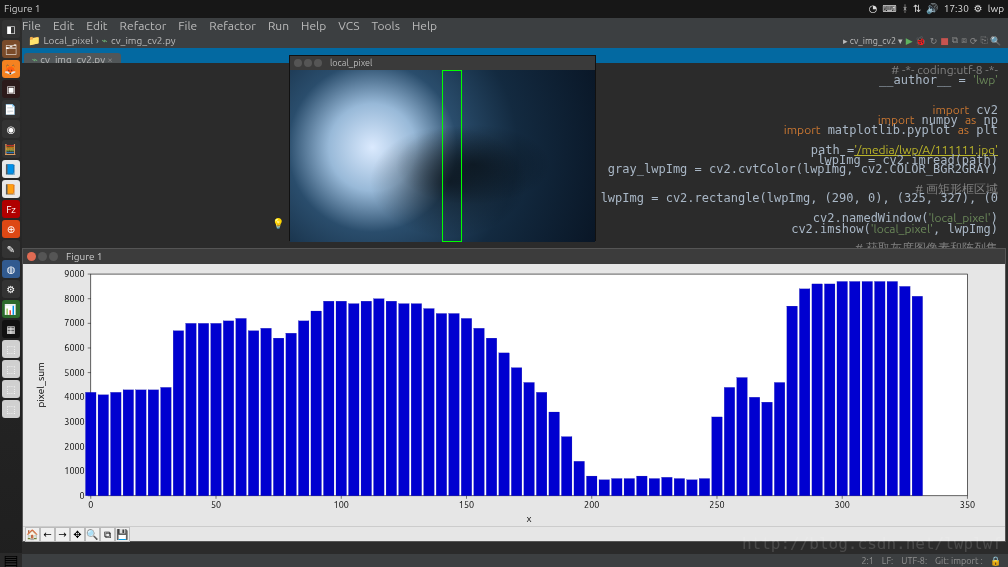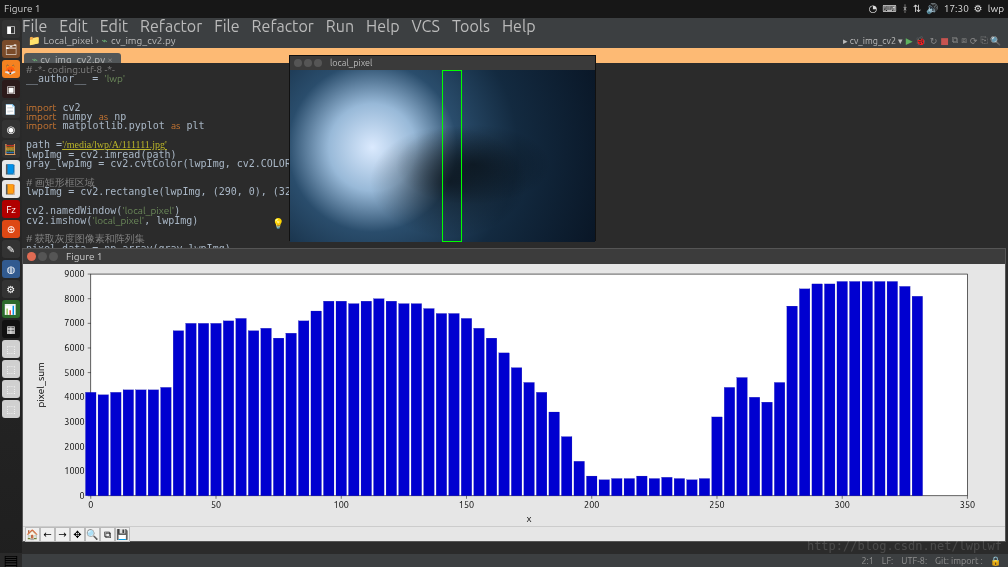--- a/index.html
+++ b/index.html
@@ -6,45 +6,45 @@
 body { width:1008px; height:567px; background:#2b2b2b; overflow:hidden; position:relative; }
 
 
 .top-panel { height:18px; background:#171717; color:#ddd; font-size:10px; line-height:18px; display:flex; }
 .top-panel .tp-left { padding-left:4px; color:#ccc; }
 .top-panel .tp-right { margin-left:auto; display:flex; gap:5px; padding-right:4px; align-items:center; }
 .top-panel .tp-right span { font-size:10px; }
 
 
 .menu-bar { height:15px; background:#3c3f41; padding-left:22px; display:flex; align-items:center; gap:12px; }
-.menu-bar span { color:#bbb; font-size:16px; cursor:default; }
+.menu-bar span { color:#bbb; font-size:12px; cursor:default; }
 
 
 .crumb-row { height:15px; background:#3c3f41; display:flex; align-items:center; }
 .crumb-row .crumb { display:flex; gap:3px; padding-left:28px; }
 .crumb-row .crumb span { color:#bbb; font-size:10px; }
 .crumb-row .cfg { margin-left:auto; display:flex; align-items:center; gap:3px; padding-right:6px; }
 .cfg span { font-size:9px; color:#bbb; }
 
 
-.file-tab-row { height:15px; background:#fdba74; }
+.file-tab-row { height:15px; background:#0369a1; }
 .file-tab { display:inline-block; background:#515658; color:#bbb; font-size:10px; padding:1px 8px; margin-left:24px; border-top-left-radius:3px; border-top-right-radius:3px; }
 
 
 .launcher { position:absolute; left:0; top:18px; width:22px; height:549px; background:linear-gradient(#2c2c2c,#1f1f1f); display:flex; flex-direction:column; align-items:center; padding-top:2px; gap:2px; }
 .launcher .licon { width:18px; height:18px; border-radius:3px; display:flex; align-items:center; justify-content:center; font-size:10px; color:#fff; }
 
 
 .editor { position:absolute; left:22px; top:63px; right:10px; height:182px; background:#2b2b2b; display:flex; }
 .gutter { width:28px; background:#313335; color:#606366; font-size:9px; font-family:monospace; text-align:right; padding:2px 4px 0 0; line-height:9.4px; }
-.code { flex:1; padding:2px 0 0 4px; font-family:monospace; font-size:10px; line-height:9.4px; color:#a9b7c6; white-space:pre; }
+.code { flex:1; padding:2px 0 0 4px; font-family:monospace; font-size:12px; line-height:9.4px; color:#a9b7c6; white-space:pre;text-align:right; }
 .c-kw { color:#cc7832; }
 .c-cm { color:#808080; }
 .c-str { color:#6a8759; }
-.c-deco { color:#bbb529; text-decoration:underline;font-family:Liberation Serif, serif; }
+.c-deco { color:#bbb529; text-decoration:underline; }
 .bulb { position:absolute; left:250px; top:155px; font-size:10px; }
 
 
 .img-win { position:absolute; left:289px; top:55px; width:307px; height:186px; border:1px solid #111; background:#1b1b1b; }
 .img-win .iw-title { height:14px; background:#3a3a3a; display:flex; align-items:center; gap:2px; padding:0 4px; }
 .iw-title .dot { width:8px; height:8px; border-radius:4px; }
 .iw-title .lbl { font-size:9px; color:#bbb; margin-left:6px; }
 .img-win .iw-body { position:relative; width:100%; height:172px; overflow:hidden; }
 .moon-scene { width:100%; height:100%; background:radial-gradient(circle at 27% 45%, #dbeafe 0%, #98b9d8 18%, #2a4d6c 35%, #132a40 60%, #091626 100%); position:relative; }
 .moon-scene::after { content:""; position:absolute; inset:0; background:radial-gradient(ellipse at 52% 65%, rgba(0,0,0,.55) 0%, transparent 35%), radial-gradient(ellipse at 60% 55%, rgba(0,0,0,.45) 0%, transparent 30%); }
@@ -58,21 +58,21 @@
 .fig-body { position:relative; width:100%; height:calc(100% - 30px); background:#e6e6e6; }
 .fig-tools { position:absolute; bottom:0; left:0; right:0; height:15px; background:#e6e6e6; display:flex; gap:0; padding:0 2px; border-top:1px solid #ccc; }
 .fig-tools .ft { width:15px; height:15px; display:flex; align-items:center; justify-content:center; font-size:10px; background:#f0f0f0; border:1px solid #bbb; }
 
 
 .chart-svg { width:100%; height:100%; }
 
 
 .status { position:absolute; left:22px; right:0; bottom:0; height:13px; background:#3c3f41; color:#909090; font-size:9px; display:flex; justify-content:flex-end; align-items:center; gap:8px; padding:0 6px; }
 
-.wm { position:absolute; right:6px; bottom:14px; font-size:12px; color:rgba(255,255,255,.15); font-family:monospace; }
+.wm { position:absolute; right:6px; bottom:14px; font-size:16px; color:rgba(255,255,255,.15); font-family:monospace; }
 
 .task-bottom { position:absolute; left:0; bottom:0; width:22px; height:14px; background:#2a2a2a; display:flex; align-items:center; justify-content:center; }
 </style>
 </head>
 <body>
 
 <div class="top-panel">
   <span class="tp-left">Figure 1</span>
   <div class="tp-right">
     <span class="tp-icon">◔</span>

